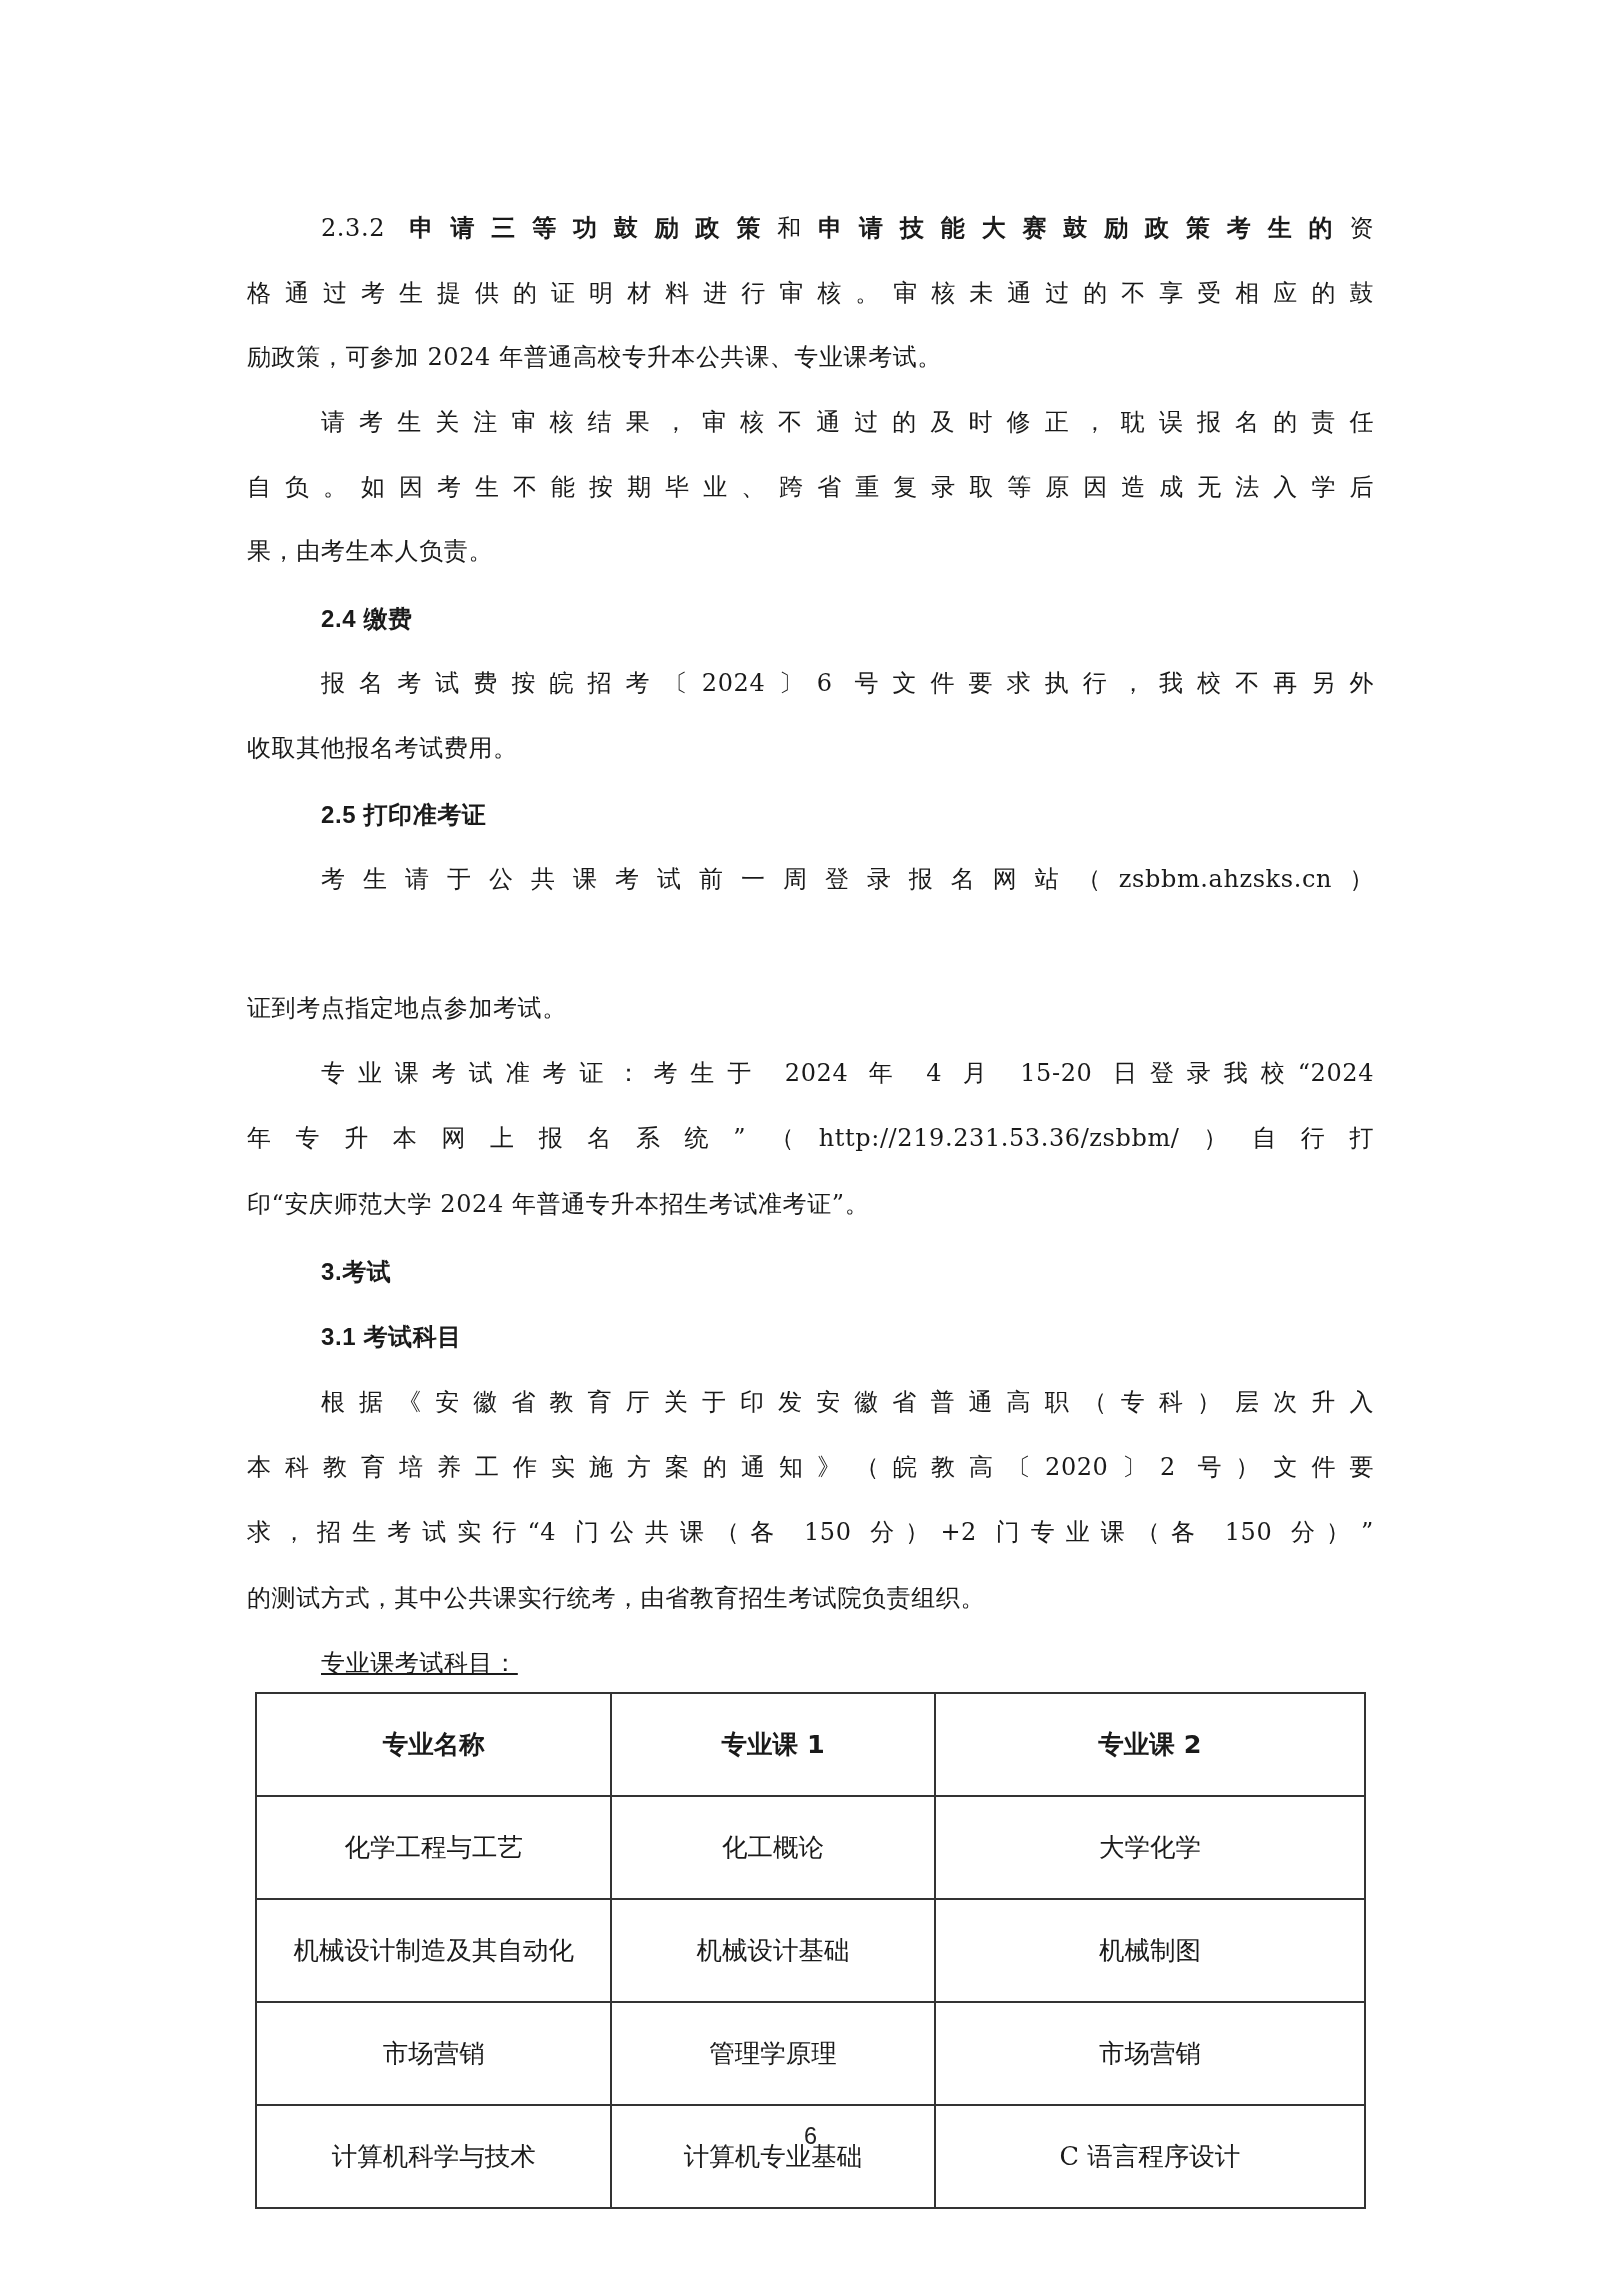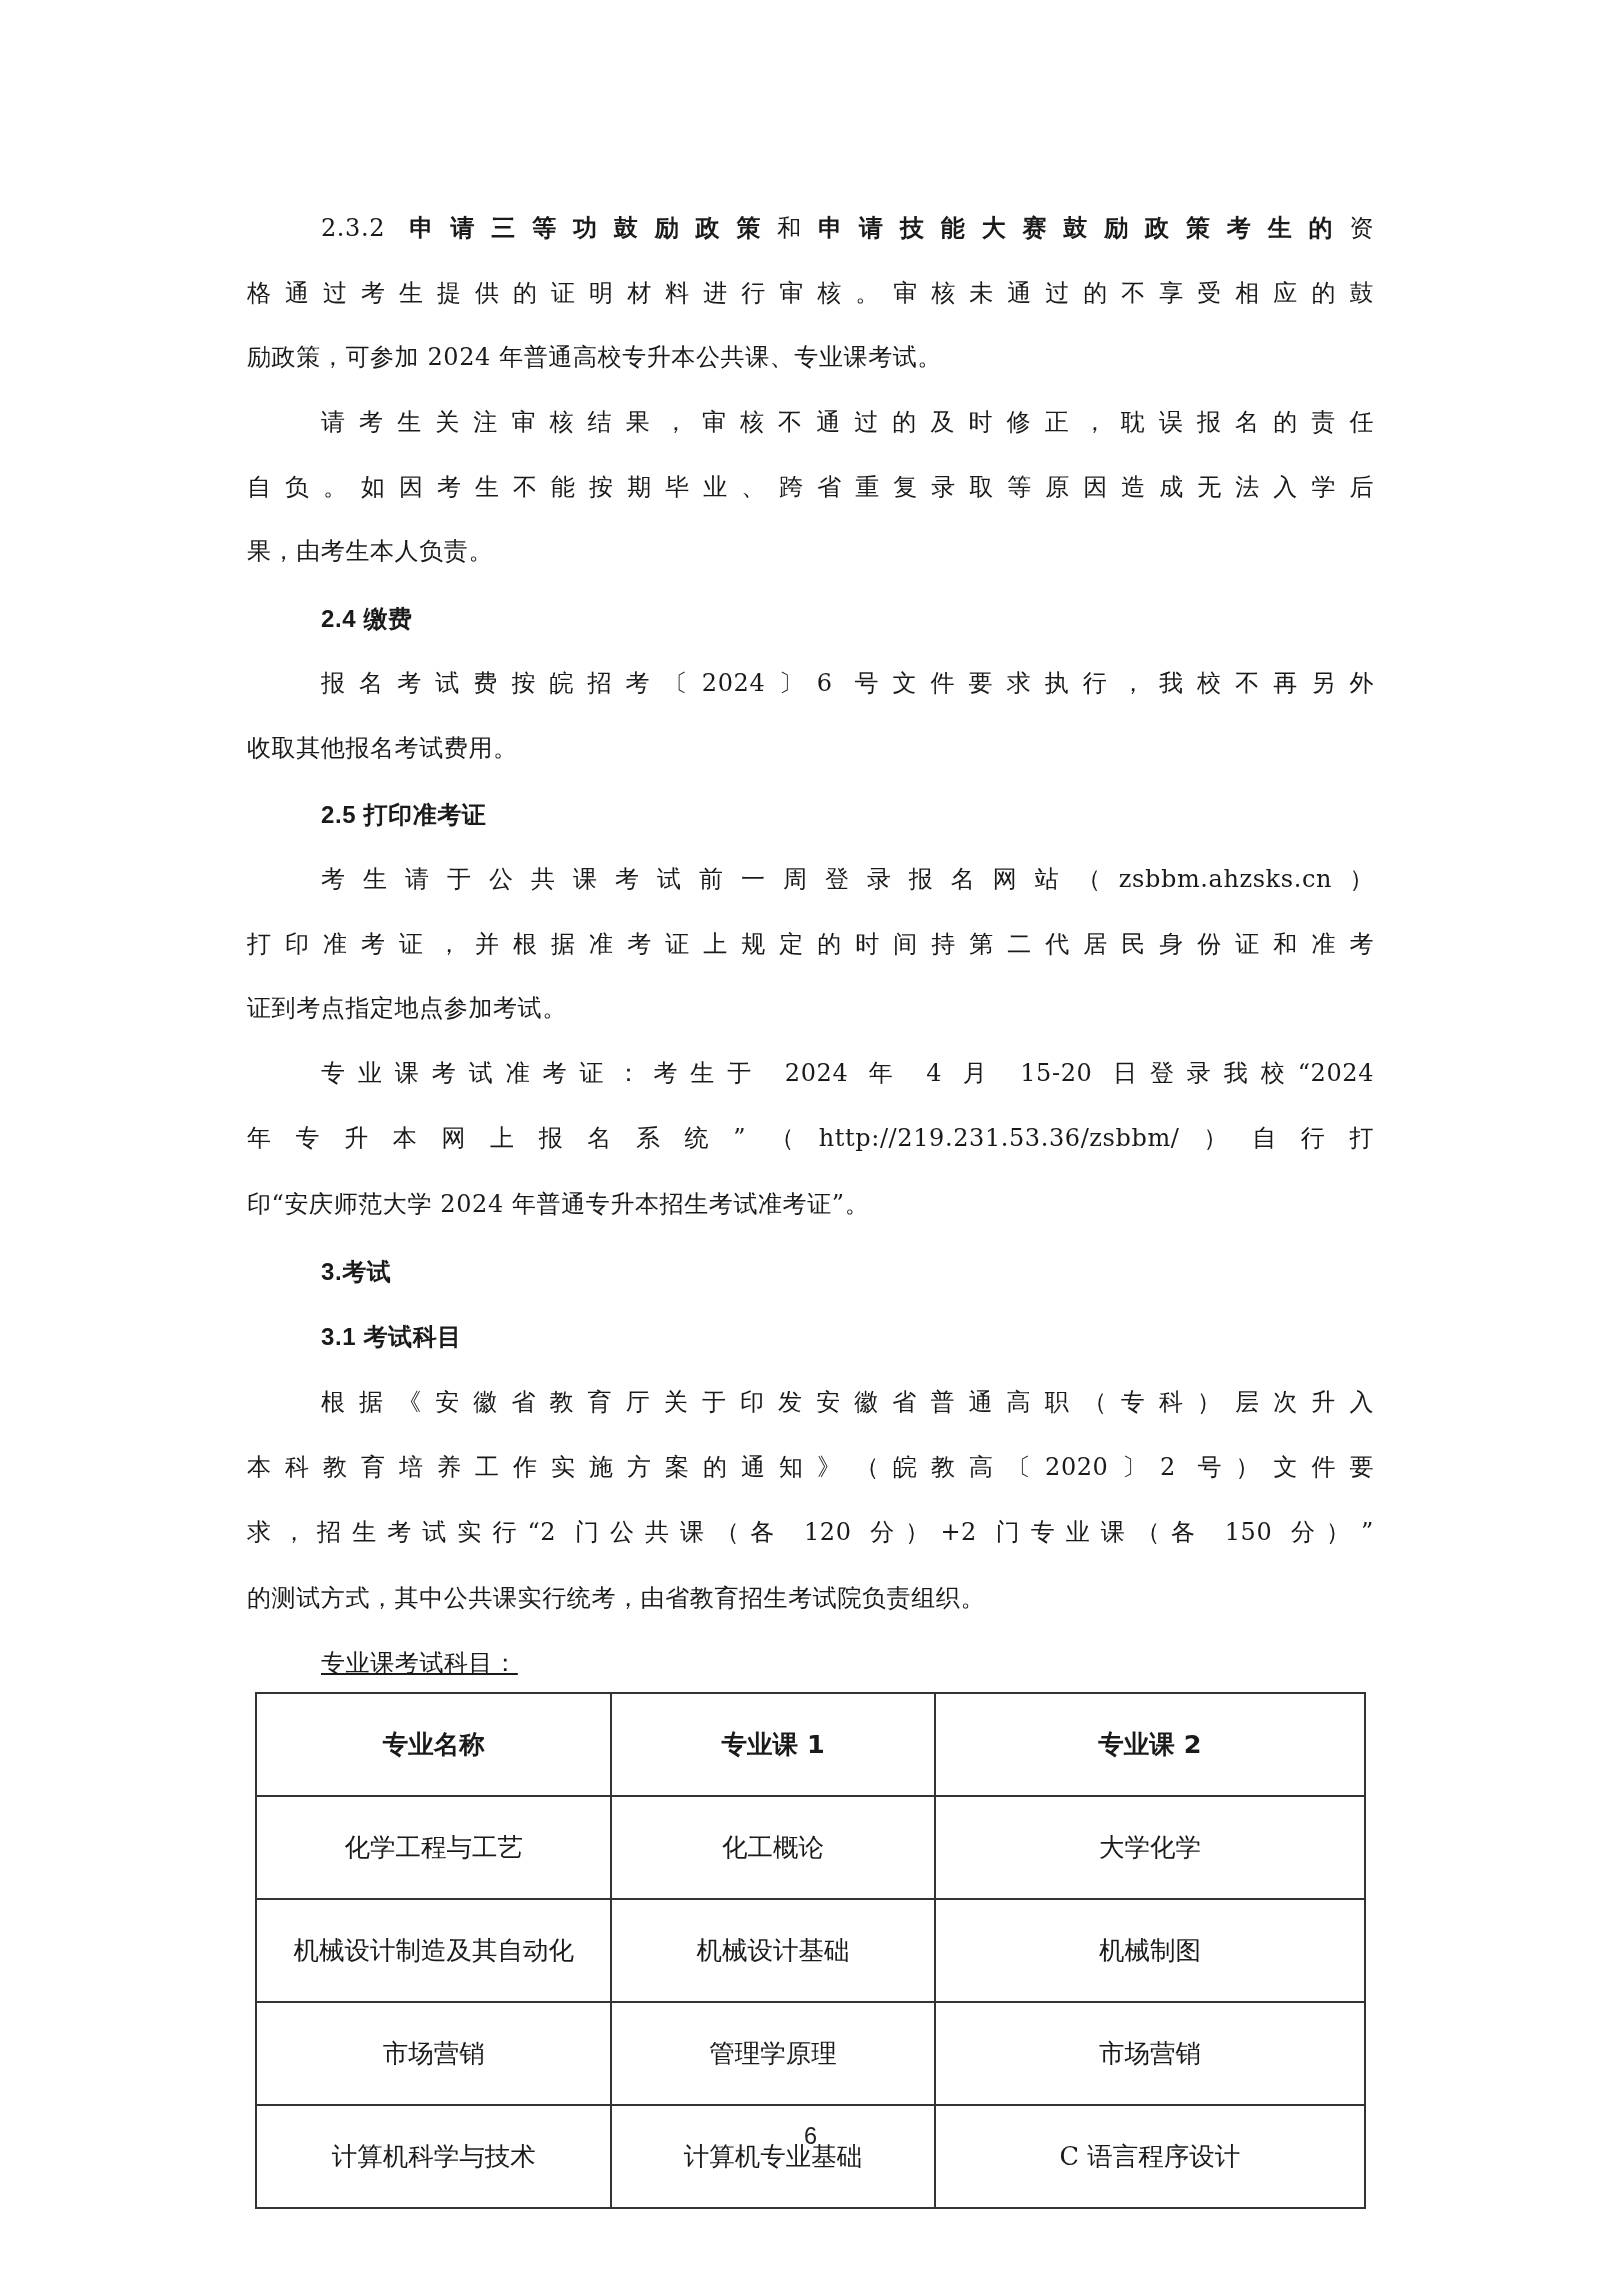--- a/index.html
+++ b/index.html
@@ -101,32 +101,31 @@
   <div class="line indent" style="top:390px;">请考生关注审核结果，审核不通过的及时修正，耽误报名的责任</div>
   <div class="line" style="top:455px;">自负。如因考生不能按期毕业、跨省重复录取等原因造成无法入学后</div>
   <div class="line last" style="top:519px;">果，由考生本人负责。</div>
 
   <div class="line indent heading" style="top:586px;">2.4 缴费</div>
   <div class="line indent" style="top:651px;">报名考试费按皖招考〔2024〕6 号文件要求执行，我校不再另外</div>
   <div class="line last" style="top:716px;">收取其他报名考试费用。</div>
 
   <div class="line indent heading" style="top:782px;">2.5 打印准考证</div>
   <div class="line indent" style="top:847px;">考生请于公共课考试前一周登录报名网站（zsbbm.ahzsks.cn）</div>
-  <div class="line" style="top:912px;">打印准考证，并根据准考证上规定的时间持第二代居民身份证和准考</div>
   <div class="line last" style="top:976px;">证到考点指定地点参加考试。</div>
 
   <div class="line indent" style="top:1041px;">专业课考试准考证：考生于 2024 年 4 月 15-20 日登录我校“2024</div>
   <div class="line" style="top:1106px;">年专升本网上报名系统”（http://219.231.53.36/zsbbm/）自行打</div>
   <div class="line last" style="top:1172px;">印“安庆师范大学 2024 年普通专升本招生考试准考证”。</div>
 
   <div class="line indent heading" style="top:1239px;">3.考试</div>
   <div class="line indent heading" style="top:1304px;">3.1 考试科目</div>
   <div class="line indent" style="top:1370px;">根据《安徽省教育厅关于印发安徽省普通高职（专科）层次升入</div>
   <div class="line" style="top:1435px;">本科教育培养工作实施方案的通知》（皖教高〔2020〕2 号）文件要</div>
-  <div class="line" style="top:1500px;">求，招生考试实行“2 门公共课（各 120 分）+2 门专业课（各 150 分）”</div>
+  <div class="line" style="top:1500px;">求，招生考试实行“4 门公共课（各 150 分）+2 门专业课（各 150 分）”</div>
   <div class="line last" style="top:1566px;">的测试方式，其中公共课实行统考，由省教育招生考试院负责组织。</div>
   <div class="line indent last" style="top:1631px;text-decoration:underline;">专业课考试科目：</div>
 
   <table class="subjects">
     <colgroup>
         <col class="c1">
         <col class="c2">
         <col class="c3">
       </colgroup>
     <thead>

